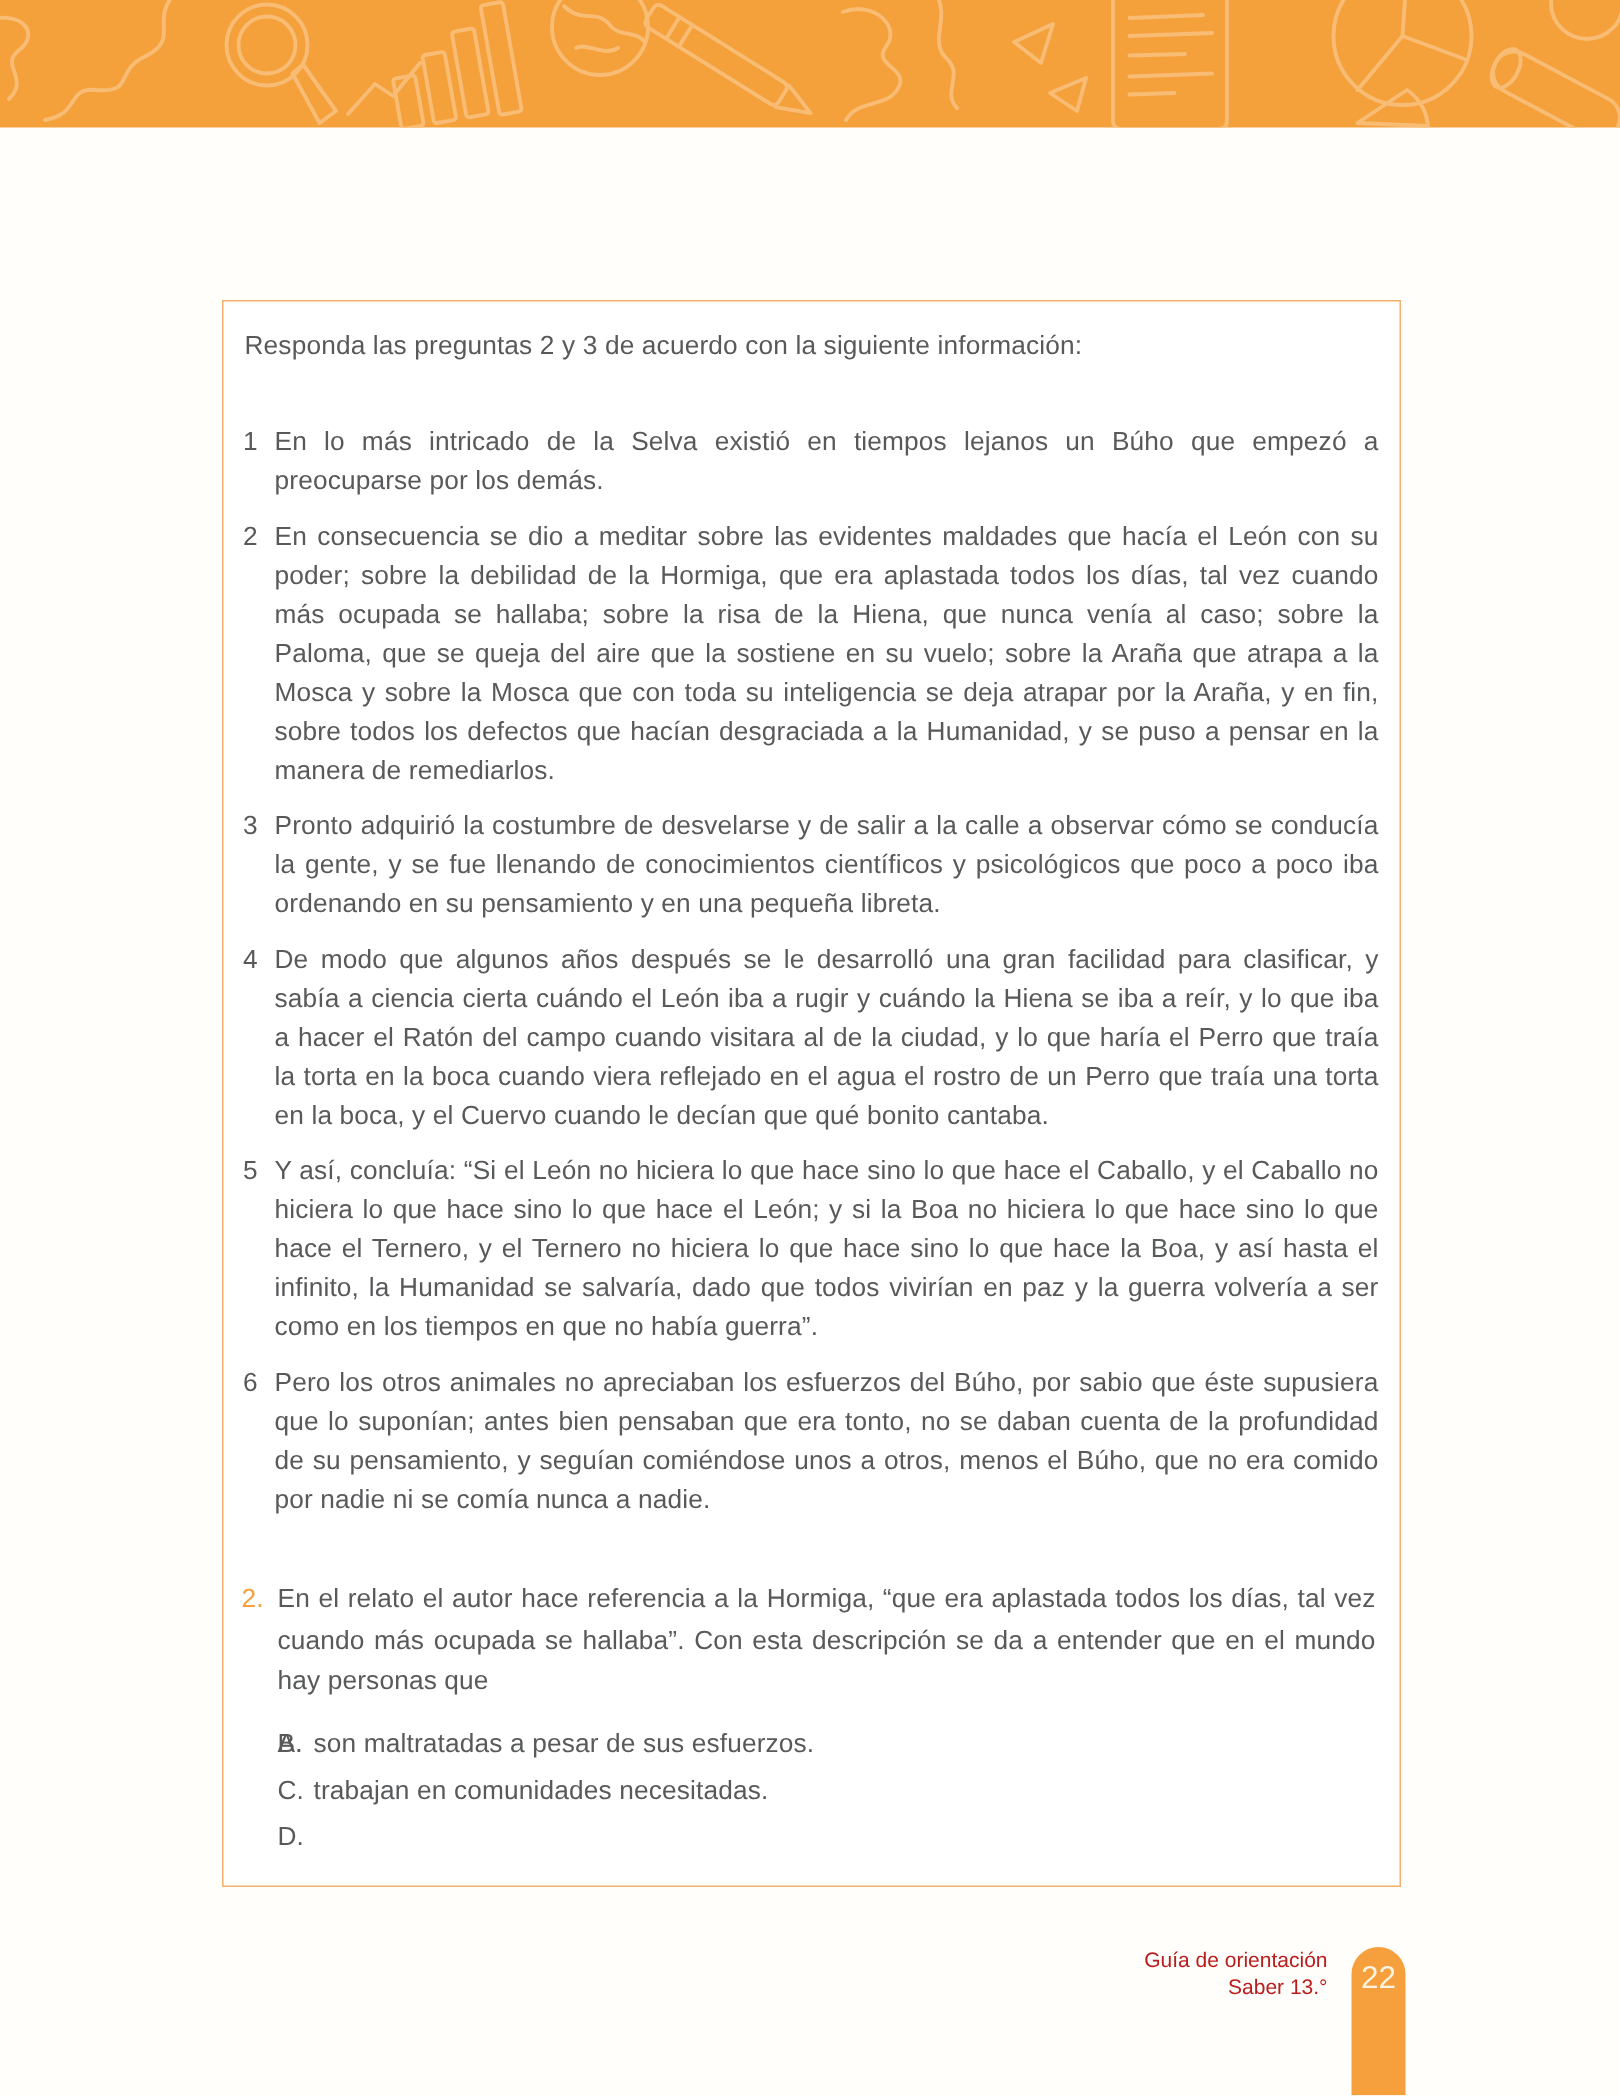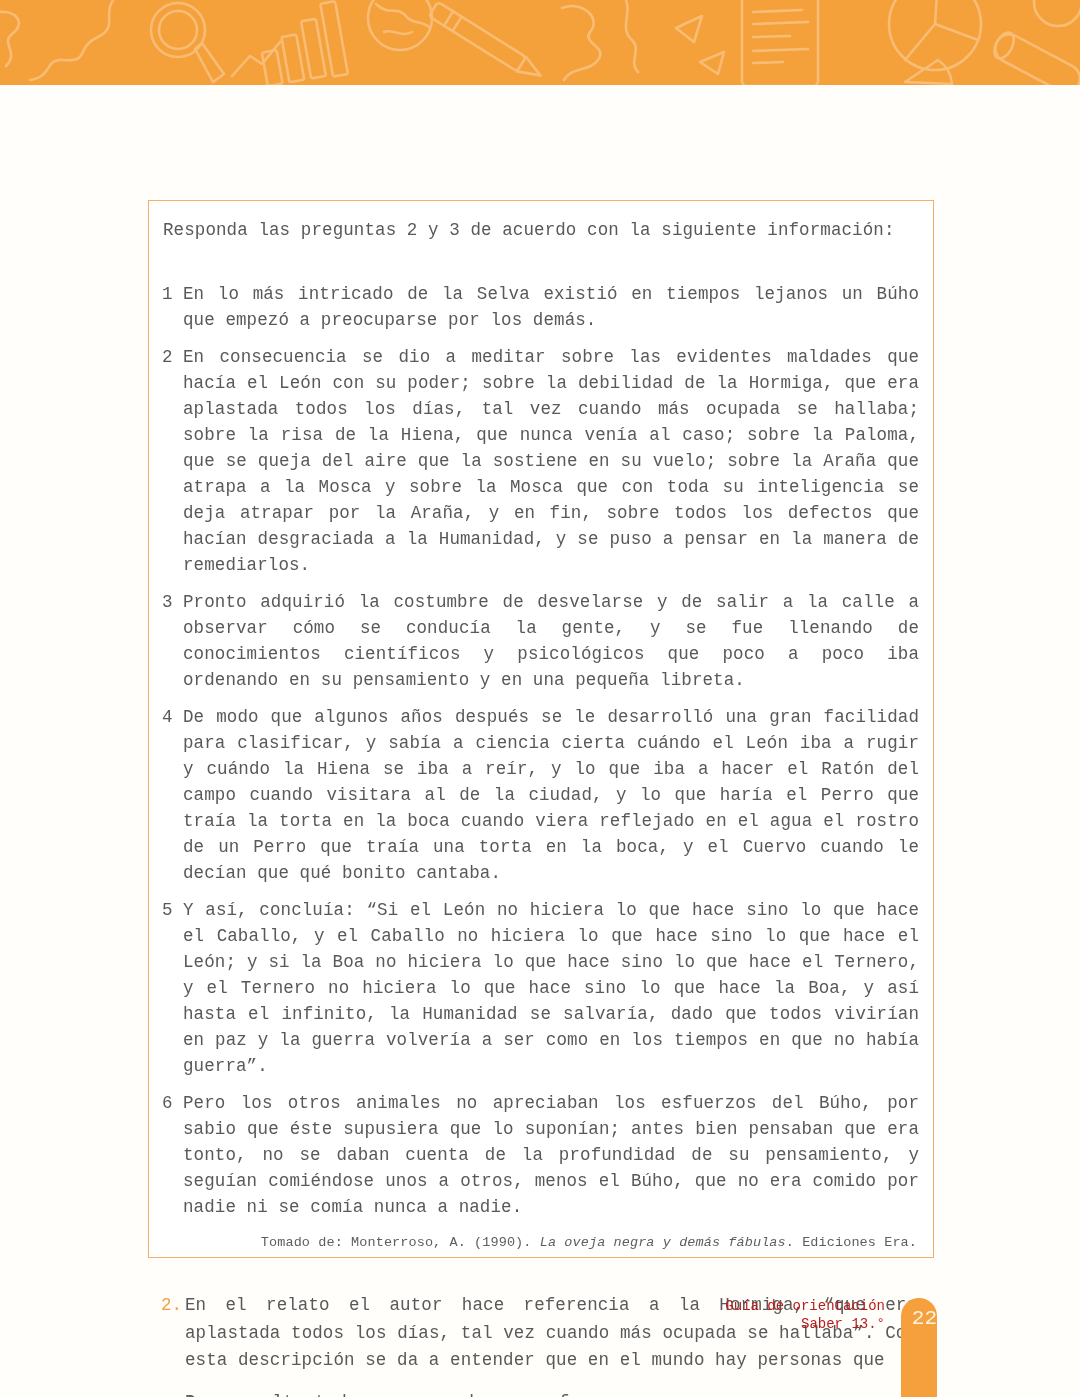--- a/index.html
+++ b/index.html
@@ -1,20 +1,20 @@
 <!DOCTYPE html>
 <html><head>
 <meta charset="utf-8">
 <style>
   * { margin:0; padding:0; box-sizing:border-box; }
   html,body { background:#ffffff; }
   .page {
     position:relative; width:1080px; height:1397px;
     background:#FFFEFA; overflow:hidden;
-    font-family:Liberation Mono, monospace;
+    font-family:Liberation Sans, sans-serif;
     color:#58595B;
   }
   .band {
     position:absolute; top:0; left:0; width:1080px; height:85px;
     background:#F4A13C; overflow:hidden;
   }
   .band svg { display:block; }
   .passage-box {
     position:absolute; left:148px; top:200px; width:786px; height:1058px;
     background:#FFFFFF; border:1.5px solid #F2B06C;
@@ -40,21 +40,21 @@
   .options { margin-top:14px; }
   .option { position:relative; padding-left:48px; line-height:26px; margin-bottom:5px; }
   .oletter { position:absolute; left:24px; top:0; }
   .footer-label {
     position:absolute; top:1297px; right:195px;
     text-align:right; color:#b91c1c; font-size:14px; line-height:18px;
   }
   .page-pill {
     position:absolute; left:901px; top:1298px; width:36px; height:99px;
     background:#F5A03C; border-radius:18px 18px 0 0;
-    text-align:right; color:#FCF3E0; font-size:21px; padding-top:9px;
+    text-align:center; color:#FCF3E0; font-size:21px; padding-top:9px;
   }
 </style>
 </head>
 <body>
 
 <div class="page">
 
   <header class="band">
     <svg width="1080" height="85" viewBox="0 0 1080 85">
       <g stroke="#F8BC74" stroke-width="2.6" fill="none" stroke-linecap="round" stroke-linejoin="round">
@@ -138,37 +138,37 @@
     </div>
     <div class="para">
       <span class="pnum">5</span>
       <span class="ptext">Y así, concluía: “Si el León no hiciera lo que hace sino lo que hace el Caballo, y el Caballo no hiciera lo que hace sino lo que hace el León; y si la Boa no hiciera lo que hace sino lo que hace el Ternero, y el Ternero no hiciera lo que hace sino lo que hace la Boa, y así hasta el infinito, la Humanidad se salvaría, dado que todos vivirían en paz y la guerra volvería a ser como en los tiempos en que no había guerra”.</span>
     </div>
     <div class="para">
       <span class="pnum">6</span>
       <span class="ptext">Pero los otros animales no apreciaban los esfuerzos del Búho, por sabio que éste supusiera que lo suponían; antes bien pensaban que era tonto, no se daban cuenta de la profundidad de su pensamiento, y seguían comiéndose unos a otros, menos el Búho, que no era comido por nadie ni se comía nunca a nadie.</span>
     </div>
 
-    <p class="attribution"><span>Tomado de: Monterroso, A. (1990). </span><i>La oveja negra y demás fábulas</i><span>. Ediciones Era.</span></p>
 
     <div class="question">
       <span class="qnum">2.</span>
       <span class="qtext">En el relato el autor hace referencia a la Hormiga, “que era aplastada todos los días, tal vez cuando más ocupada se hallaba”. Con esta descripción se da a entender que en el mundo hay personas que</span>
     </div>
 
     <div class="options">
       <div class="option">
         <span class="oletter">A.</span>
       </div>
       <div class="option">
         <span class="oletter">B.</span>
         <span class="otext">son maltratadas a pesar de sus esfuerzos.</span>
       </div>
       <div class="option">
         <span class="oletter">C.</span>
+        <span class="otext">trabajan en comunidades necesitadas.</span>
       </div>
       <div class="option">
         <span class="oletter">D.</span>
       </div>
     </div>
 
   </section>
 
   <div class="footer-label">
     <div>Guía de orientación</div>

